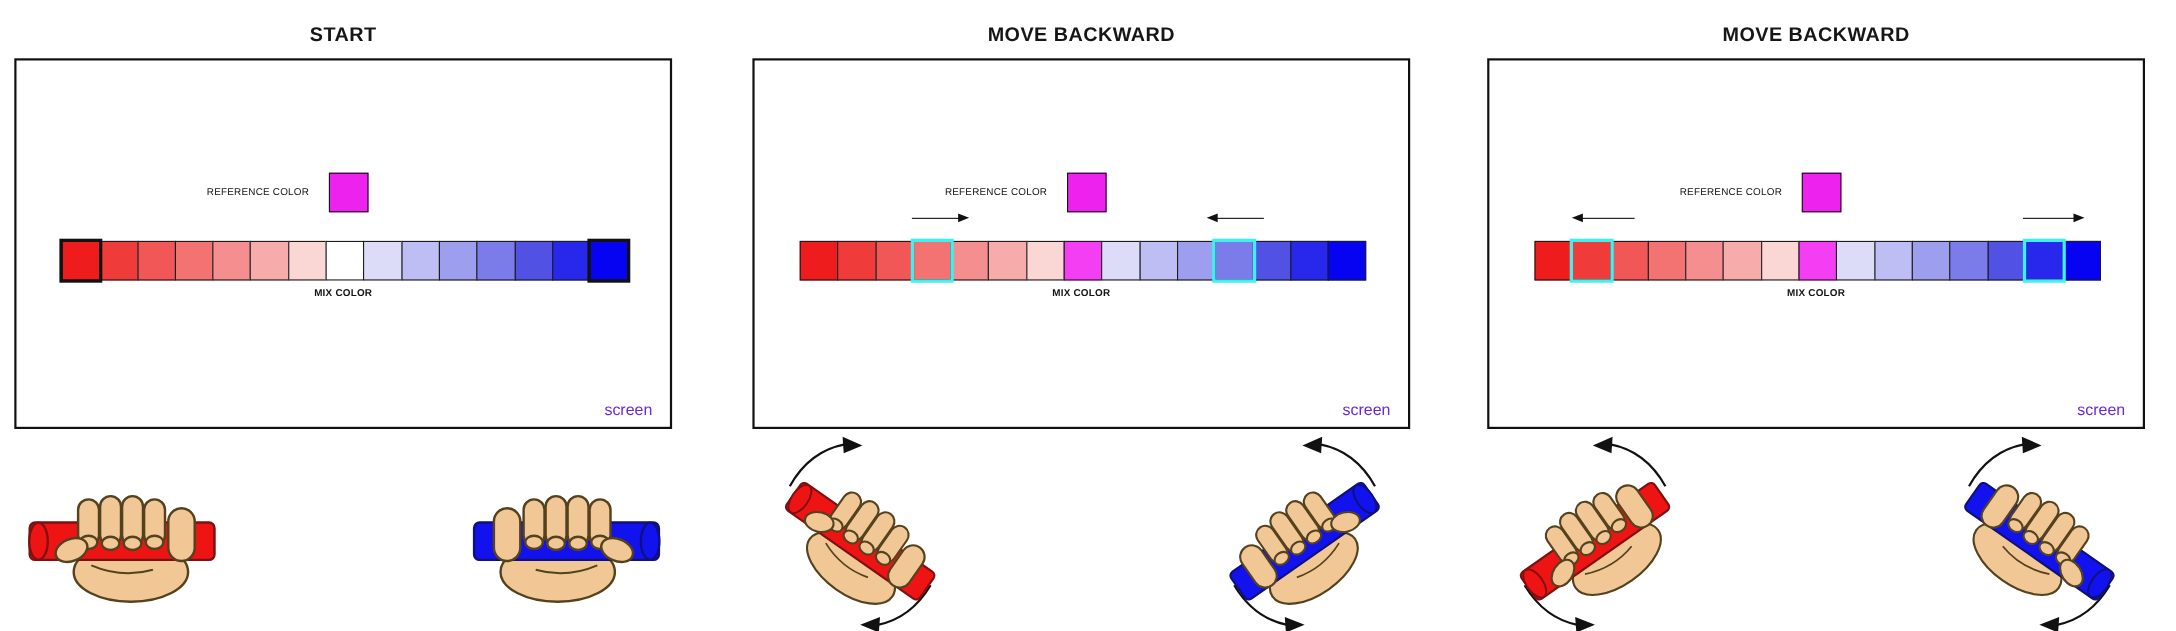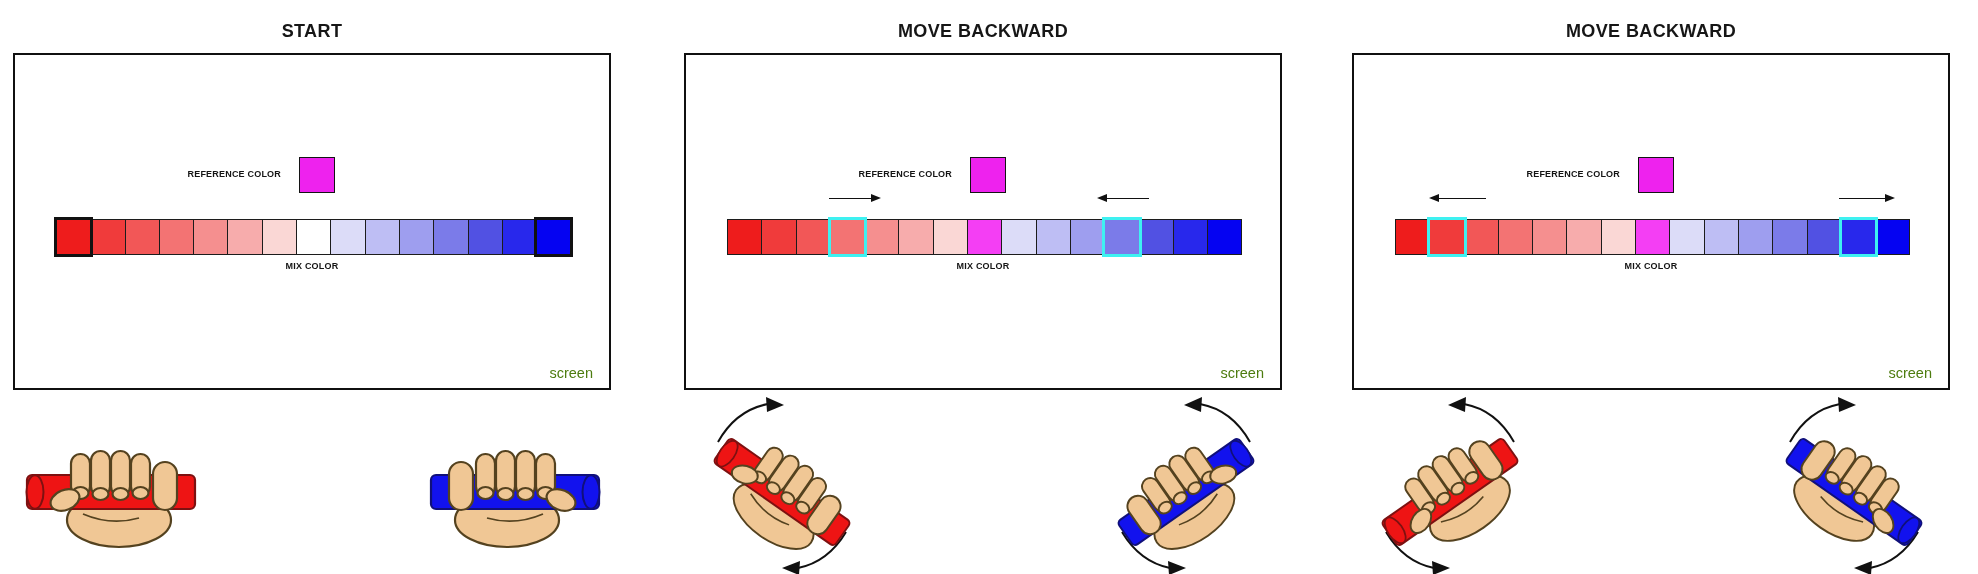--- a/index.html
+++ b/index.html
@@ -3,32 +3,32 @@
 <meta charset="utf-8">
 <style>
   html,body{margin:0;padding:0;background:#ffffff;}
   body{width:1978px;height:574px;position:relative;overflow:hidden;
        font-family:"Liberation Sans",sans-serif;color:#111;}
   .panel{position:absolute;top:0;width:598px;height:430px;}
   .panel-title{position:absolute;top:6px;left:0;width:100%;text-align:center;
        font-size:18px;font-weight:600;letter-spacing:.4px;color:#161616;}
   .screen-box{position:absolute;top:53px;left:0;width:598px;height:337px;
        border:2px solid #101010;box-sizing:border-box;background:#fff;}
-  .ref-label{position:absolute;top:114px;right:328px;font-size:9px;font-weight:700;
+  .ref-label{position:absolute;top:114px;right:328px;font-size:9px;font-weight:400;
        letter-spacing:.2px;color:#141414;white-space:nowrap;}
   .ref-swatch{position:absolute;top:102px;left:284px;width:36px;height:36px;
        box-sizing:border-box;border:1.6px solid #141414;}
   .strip{position:absolute;top:164px;left:41px;display:flex;}
   .sq{width:35.3px;height:36px;box-sizing:border-box;border:1px solid #1c1c1c;
        margin-left:-1px;position:relative;}
   .sq:first-child{margin-left:0;}
   .hl-ring{position:absolute;inset:-3px;border:3.5px solid transparent;pointer-events:none;z-index:3;}
   .mix-label{position:absolute;top:206px;left:0;width:100%;text-align:center;
        font-size:9px;font-weight:700;letter-spacing:.2px;color:#141414;}
-  .screen-caption{position:absolute;right:16px;bottom:7px;font-size:14.5px;color:#4d7c0f;}
+  .screen-caption{position:absolute;right:16px;bottom:7px;font-size:14.5px;color:#6d28d9;}
   .strip-arrow{position:absolute;top:139px;height:9px;}
   .strip-arrow .line{position:absolute;top:3.8px;height:1.6px;background:#111;}
   .strip-arrow.dir-right .line{left:0;right:8px;}
   .strip-arrow.dir-left  .line{left:8px;right:0;}
   .strip-arrow .head{position:absolute;top:0;width:0;height:0;
        border-top:4.5px solid transparent;border-bottom:4.5px solid transparent;}
   .strip-arrow.dir-right .head{right:0;border-left:10px solid #111;}
   .strip-arrow.dir-left  .head{left:0;border-right:10px solid #111;}
   .hand{position:absolute;top:380px;width:220px;height:220px;}
   .hand.left{left:-12px;}

